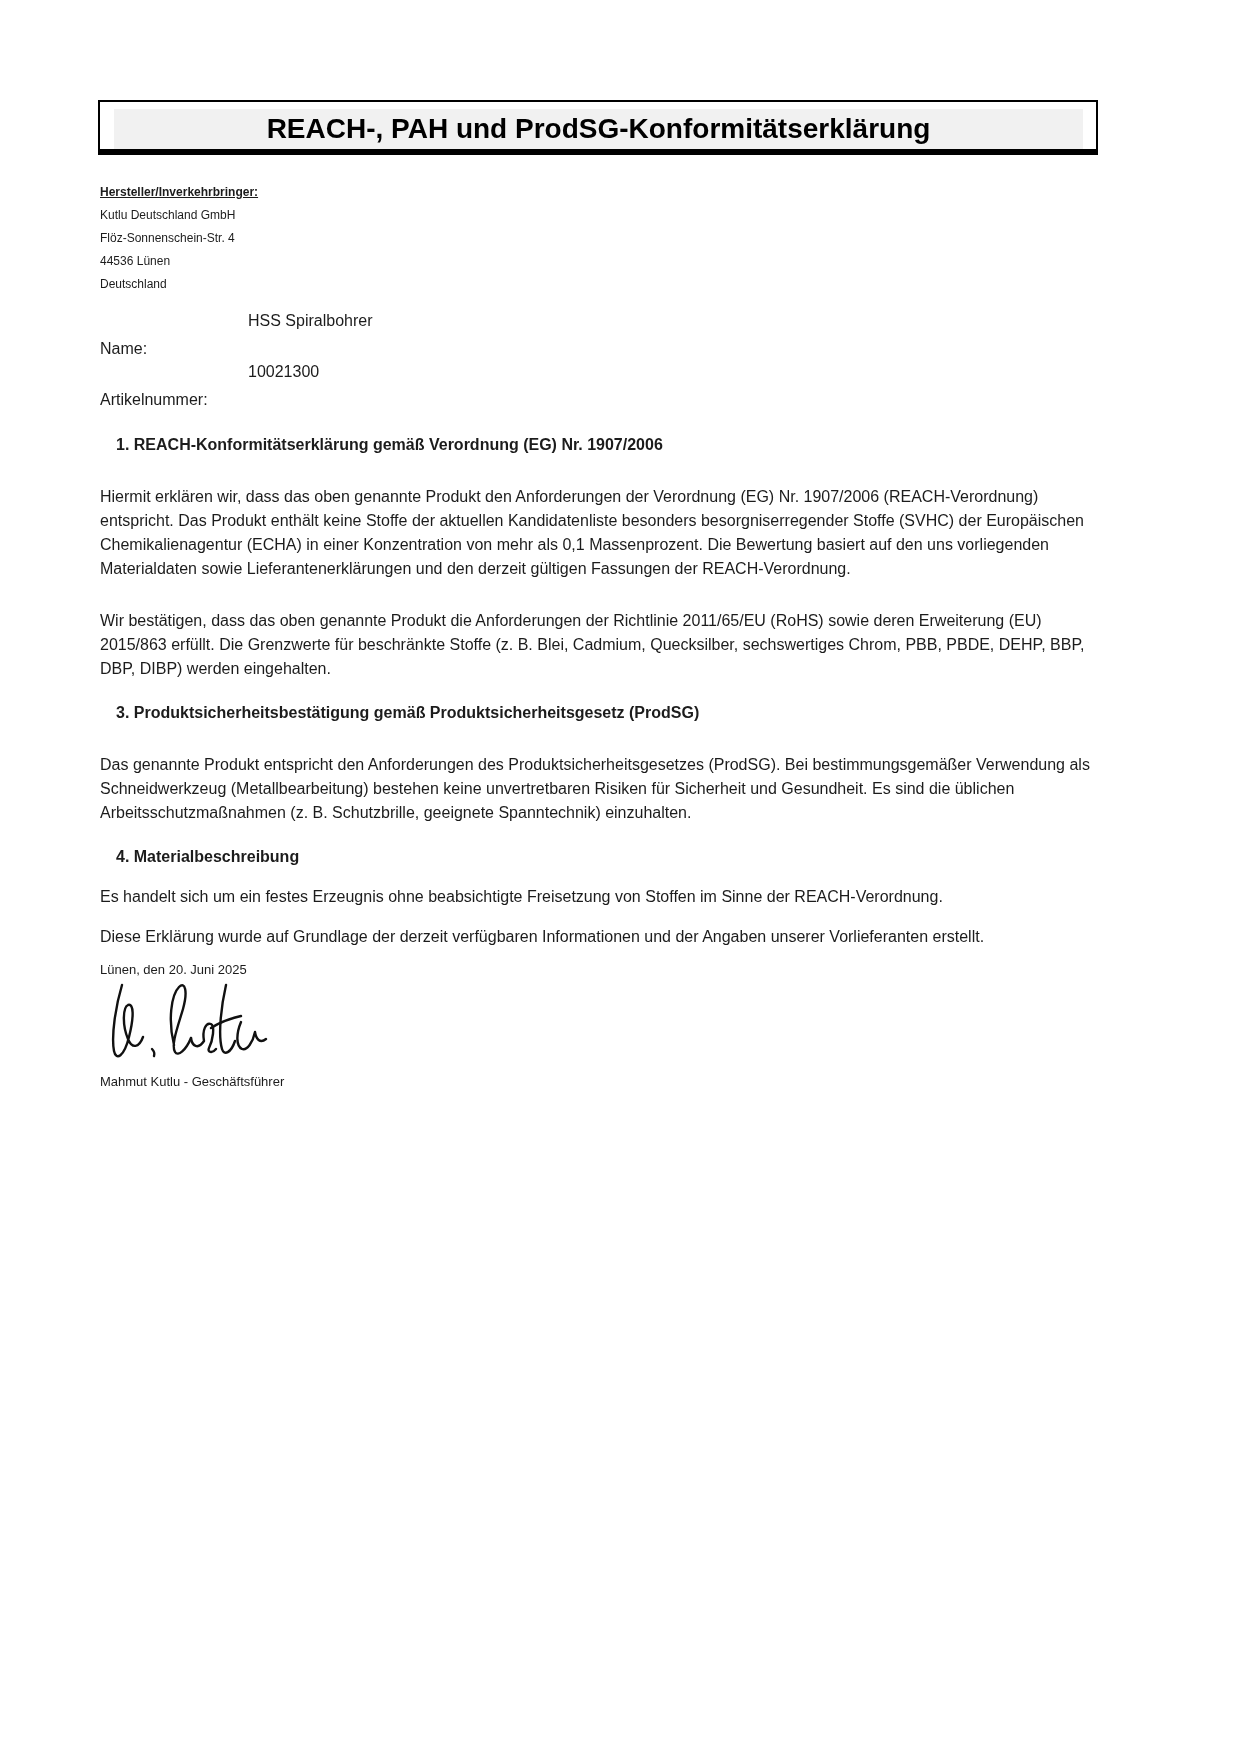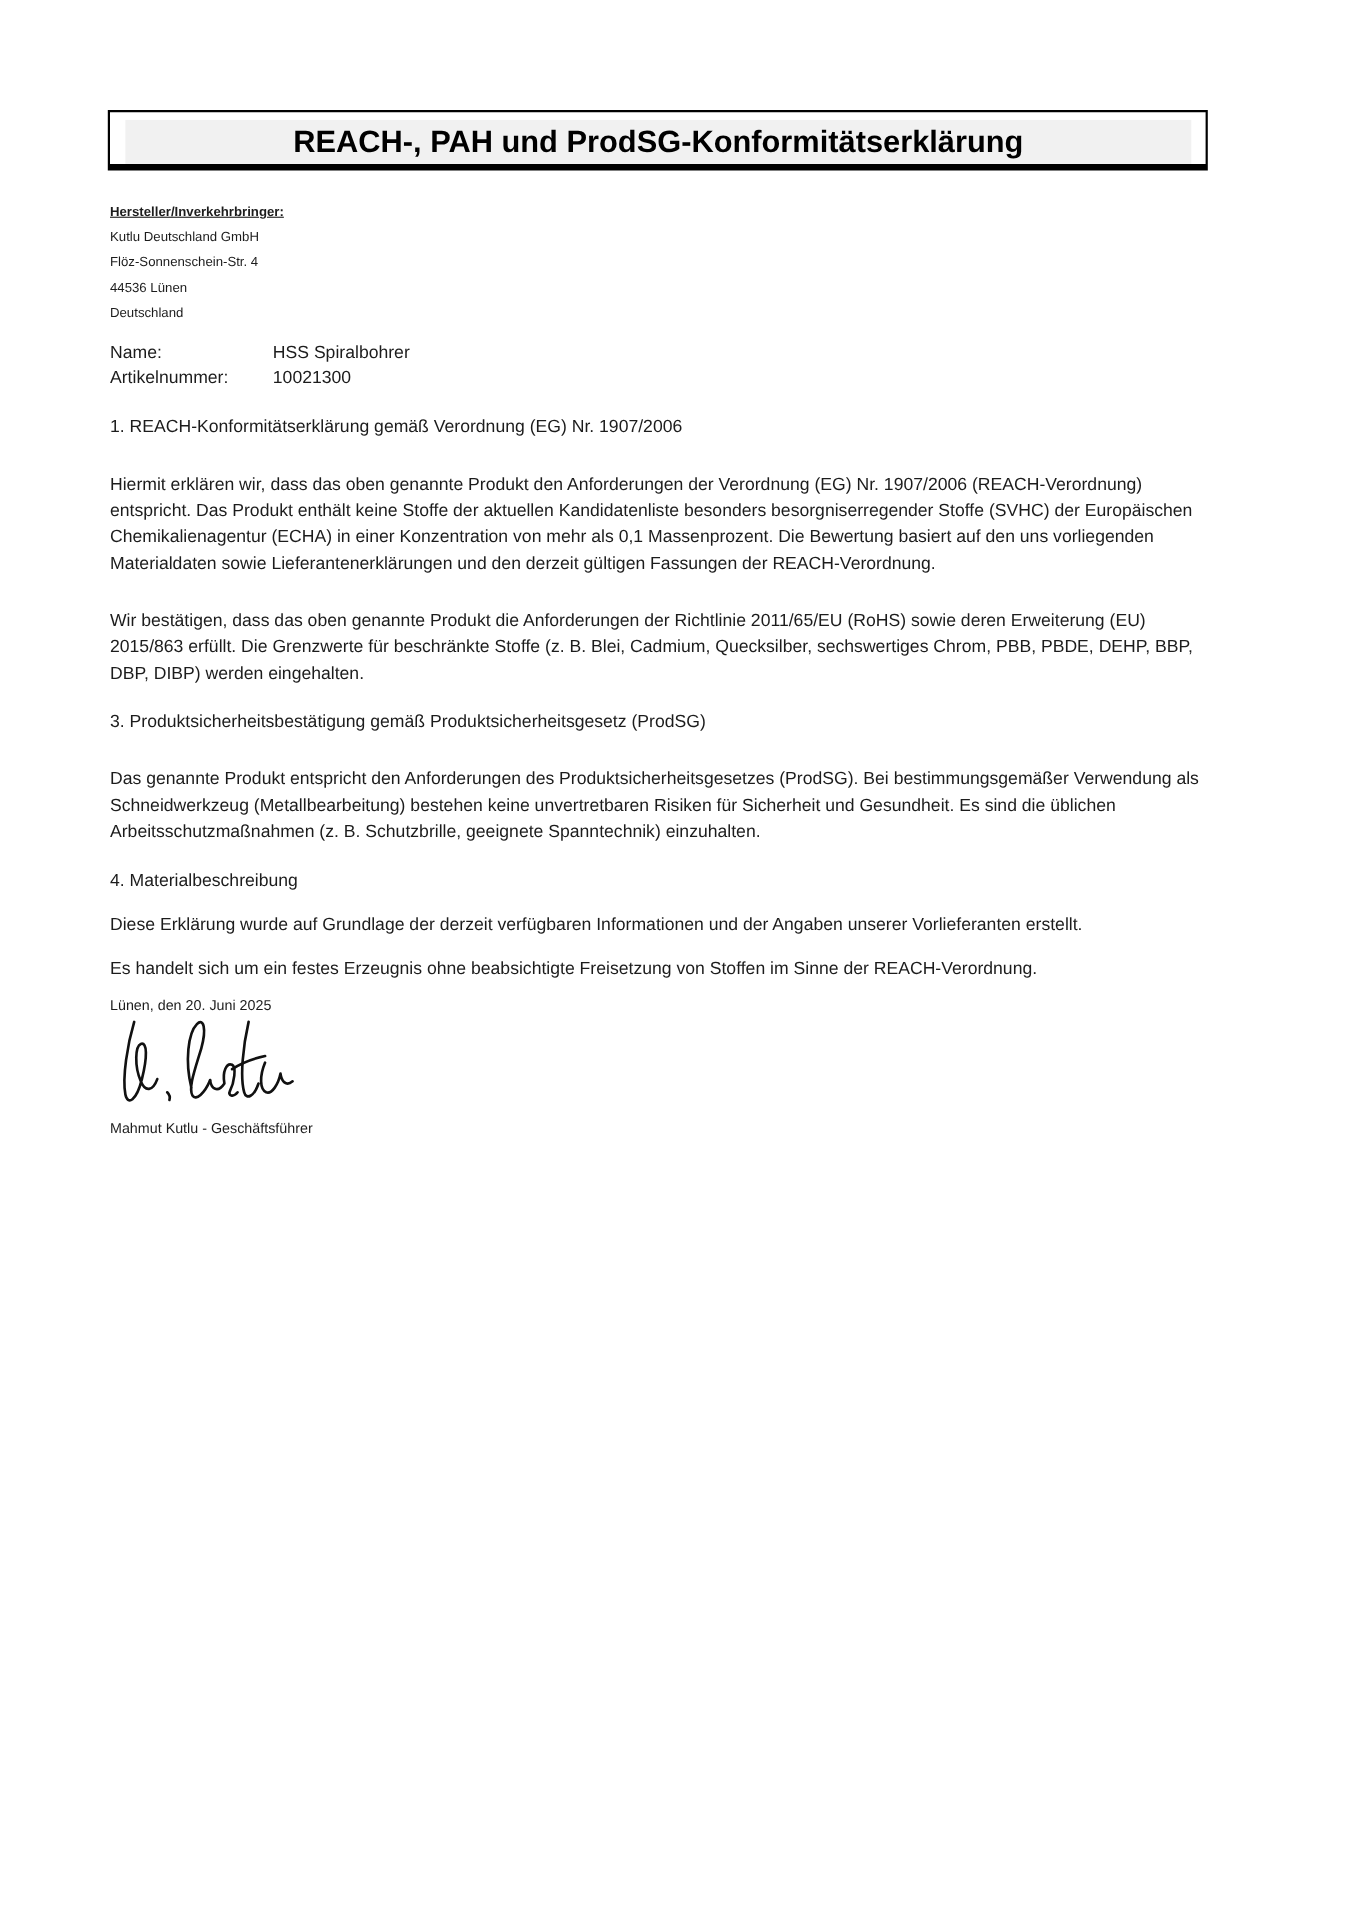--- a/index.html
+++ b/index.html
@@ -42,26 +42,27 @@
     letter-spacing: 0px;
     white-space: nowrap;
   }
   .manufacturer p { font-size: 12px; line-height: 23px; }
   .manufacturer .mf-label {
     font-weight: bold;
     text-decoration: underline;
   }
   .product-rows { margin-top: 13px; }
   .product-rows .row { font-size: 16px; line-height: 23px; display: flex; }
-  .product-rows .lbl { width: 148px; flex: 0 0 148px; }
+  .product-rows .lbl { width: 148px; flex: 0 0 148px; margin-top: 28px; }
   section h2 {
     font-size: 16px;
-    font-weight: normal;
+    font-weight: bold;
     line-height: 24px;
     margin-top: 20px;
+    margin-left: 16px;
   }
   section.first h2 { margin-top: 22px; }
   section p, .body-p {
     font-size: 16px;
     line-height: 24px;
     margin-top: 28px;
   }
   .body-p { margin-top: 16px; }
   .small {
     font-size: 13px;
@@ -115,22 +116,22 @@
     <p>Wir bestätigen, dass das oben genannte Produkt die Anforderungen der Richtlinie 2011/65/EU (RoHS) sowie deren Erweiterung (EU) 2015/863 erfüllt. Die Grenzwerte für beschränkte Stoffe (z. B. Blei, Cadmium, Quecksilber, sechswertiges Chrom, PBB, PBDE, DEHP, BBP, DBP, DIBP) werden eingehalten.</p>
   </section>
 
   <section>
     <h2>3. Produktsicherheitsbestätigung gemäß Produktsicherheitsgesetz (ProdSG)</h2>
     <p>Das genannte Produkt entspricht den Anforderungen des Produktsicherheitsgesetzes (ProdSG). Bei bestimmungsgemäßer Verwendung als Schneidwerkzeug (Metallbearbeitung) bestehen keine unvertretbaren Risiken für Sicherheit und Gesundheit. Es sind die üblichen Arbeitsschutzmaßnahmen (z. B. Schutzbrille, geeignete Spanntechnik) einzuhalten.</p>
   </section>
 
   <section>
     <h2>4. Materialbeschreibung</h2>
+    <p class="body-p">Es handelt sich um ein festes Erzeugnis ohne beabsichtigte Freisetzung von Stoffen im Sinne der REACH-Verordnung.</p>
     <p class="body-p">Diese Erklärung wurde auf Grundlage der derzeit verfügbaren Informationen und der Angaben unserer Vorlieferanten erstellt.</p>
-    <p class="body-p">Es handelt sich um ein festes Erzeugnis ohne beabsichtigte Freisetzung von Stoffen im Sinne der REACH-Verordnung.</p>
   </section>
 
   <p class="small place-date">Lünen, den 20. Juni 2025</p>
 
   <div class="signature-wrap">
     <svg width="180" height="90" viewBox="0 0 180 90" fill="none" stroke="#111" stroke-width="2.4" stroke-linecap="round" stroke-linejoin="round">
       <path d="M16,6 C10,26 5,56 8,72 C10,82 18,78 23,58 C28,38 28,24 22,26 C17,28 16,46 22,60 C26,70 33,69 37,58"></path>
       <path d="M46,70 c2,2 3,4 2,7"></path>
       <path d="M68,66 C62,42 65,16 73,8 C79,2 82,12 77,30 C71,50 65,66 69,73 C72,78 80,71 85,59"></path>
       <path d="M85,59 C86,67 92,71 98,62 C96,51 100,43 105,45 C109,47 107,61 103,69 C101,73 106,75 110,70"></path>

